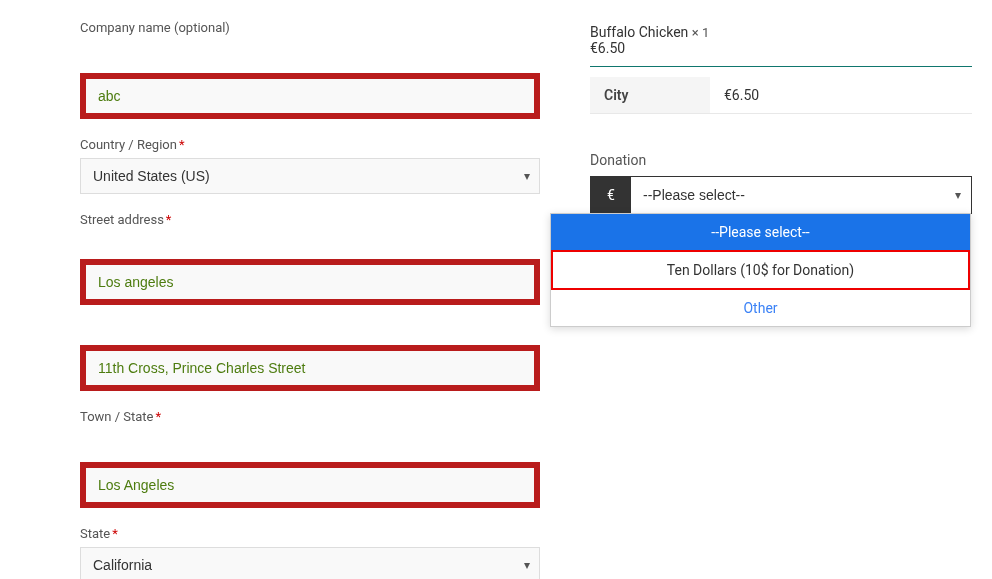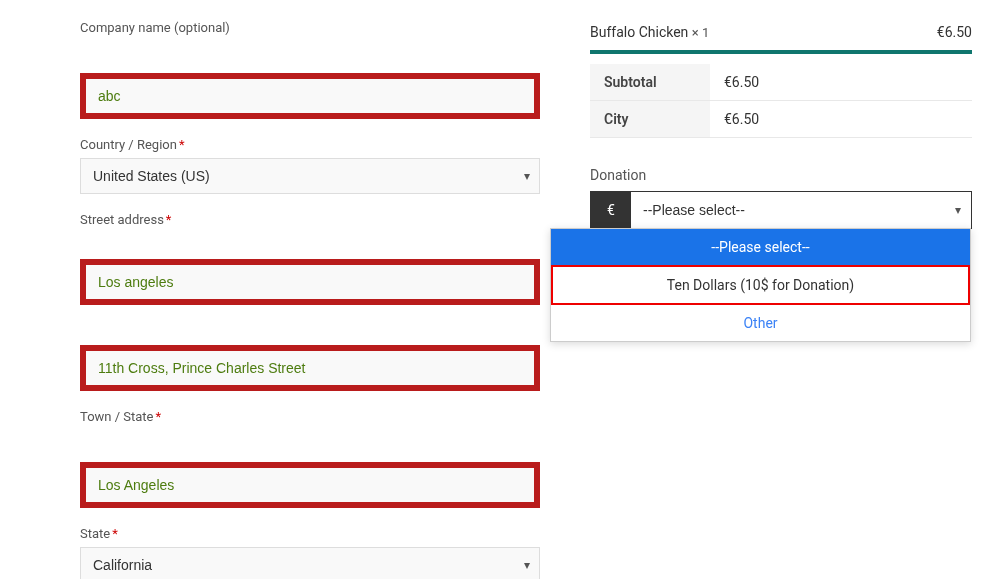--- a/index.html
+++ b/index.html
@@ -102,21 +102,21 @@
     }
     .order-summary-table tr td:last-child {
       color: #333;
     }
     .order-summary-table tr {
       border-bottom: 1px solid #e8e8e8;
     }
 
     
     .donation-section {
-      margin-top: 29px;
+      margin-top: 38px;
     }
     .donation-label {
       font-size: 14px;
       color: #555;
       margin-bottom: 8px;
     }
     .donation-select-wrapper {
       position: relative;
       display: flex;
       border: 1px solid #333;
@@ -182,22 +182,23 @@
     .dropdown-option.highlighted {
       border: 2px solid #e00;
       color: #333;
       background: #fff;
     }
 
     .product-header {
       display: flex;
       justify-content: space-between;
       padding: 4px 0 10px 0;
-      border-bottom: 4px solid #0f766e;
+      border-bottom: 1px solid #0f766e;
       margin-bottom: 4px;
+      flex-direction: column;
     }
   </style>
 </head>
 <body>
 
 <div class="page-wrapper">
 
   <div class="left-panel">
 
     <div class="form-group">
@@ -263,24 +264,20 @@
     <div class="product-header">
       <span class="order-item-name">
         <span>Buffalo Chicken</span>
         <span class="qty">× 1</span>
       </span>
       <span class="order-item-price">€6.50</span>
     </div>
 
     <table class="order-summary-table">
       <tbody>
-          <tr>
-        <td>Subtotal</td>
-        <td>€6.50</td>
-      </tr>
       <tr>
         <td>City</td>
         <td>€6.50</td>
       </tr>
     </tbody>
       </table>
 
     <div class="donation-section">
       <div class="donation-label">Donation</div>
       <div class="donation-select-wrapper" style="position:relative;">

